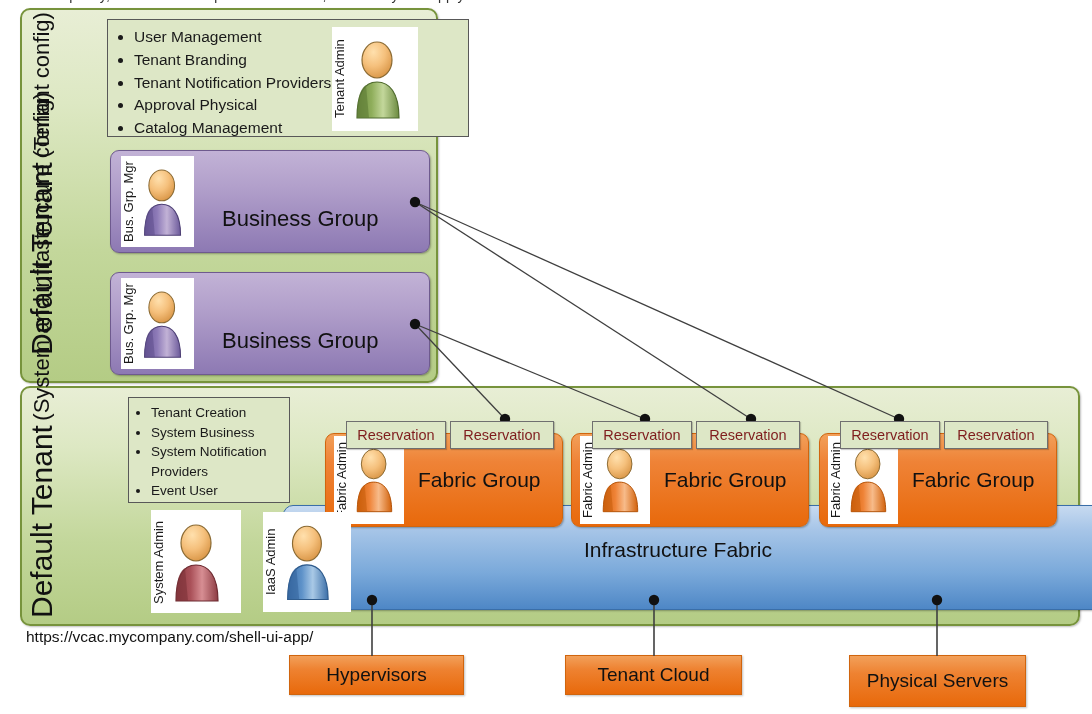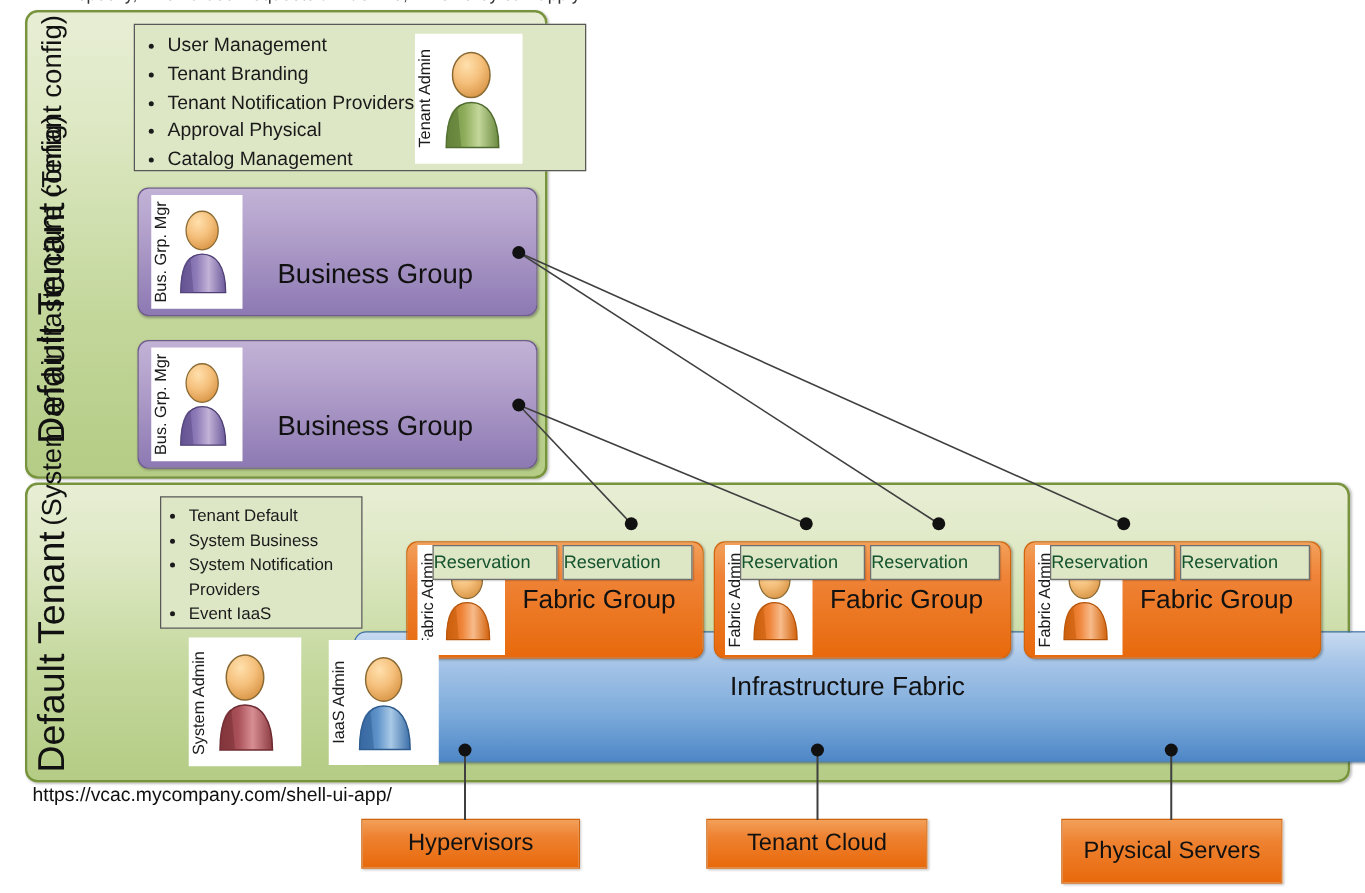--- a/index.html
+++ b/index.html
@@ -79,24 +79,23 @@
     background:linear-gradient(to bottom,#f2a05a 0%,#ef8337 30%,#e8690b 100%);
     display:flex;align-items:center;
     box-shadow:1px 1px 2px rgba(0,0,0,.3);
   }
   .fgroup .title{font-size:21px;color:#111;margin-left:14px;}
 
   
   .reservation{
     border:1.5px solid #6f6f6f;
     background:#dde7c6;
-    display:flex;align-items:center;
-    font-size:14.5px;color:#14532d;
+    display:flex;align-items:center;justify-content:center;
+    font-size:14.5px;color:#7f1d1d;
     box-shadow:1px 1px 1px rgba(0,0,0,.2);
-    margin-top:15px;
   }
 
   
   .infra{
     border:1.5px solid #3a6ea8;
     border-radius:10px;
     background:linear-gradient(to bottom,#c7daf0 0%,#a8c6e8 22%,#7aa9da 65%,#4e87c6 100%);
     box-shadow:1px 1px 2px rgba(0,0,0,.3);
     margin-left:28px;
   }
@@ -218,24 +217,24 @@
   <div class="abs tenant-box" style="left:20px;top:386px;width:1060px;height:240px;"></div>
 
   <div class="tenant-label" style="left:26px;top:396px;width:100px;height:222px;">
     <span class="big">Default Tenant</span>
     <span class="small">(System and</span>
     <span class="small">infrastructure config)</span>
   </div>
 
   <div class="abs info-box" style="left:128px;top:397px;width:162px;height:106px;">
     <ul style="padding:5px 3px 3px 22px;font-size:13.5px;line-height:1.45;">
-      <li>Tenant Default</li>
+      <li>Tenant Creation</li>
       <li>System Business</li>
       <li>System Notification Providers</li>
-      <li>Event IaaS</li>
+      <li>Event User</li>
     </ul>
   </div>
 
   <div class="abs avatar-card" style="left:151px;top:510px;width:90px;height:103px;">
     <div class="cap" style="height:96px;">System Admin</div>
     <div class="fig">
       <svg width="56" height="86" viewBox="0 0 56 86">
         <defs>
           <linearGradient id="bd3" x1="0" y1="0" x2="1" y2="0">
             <stop offset="0%" stop-color="#8c3b42"></stop>

